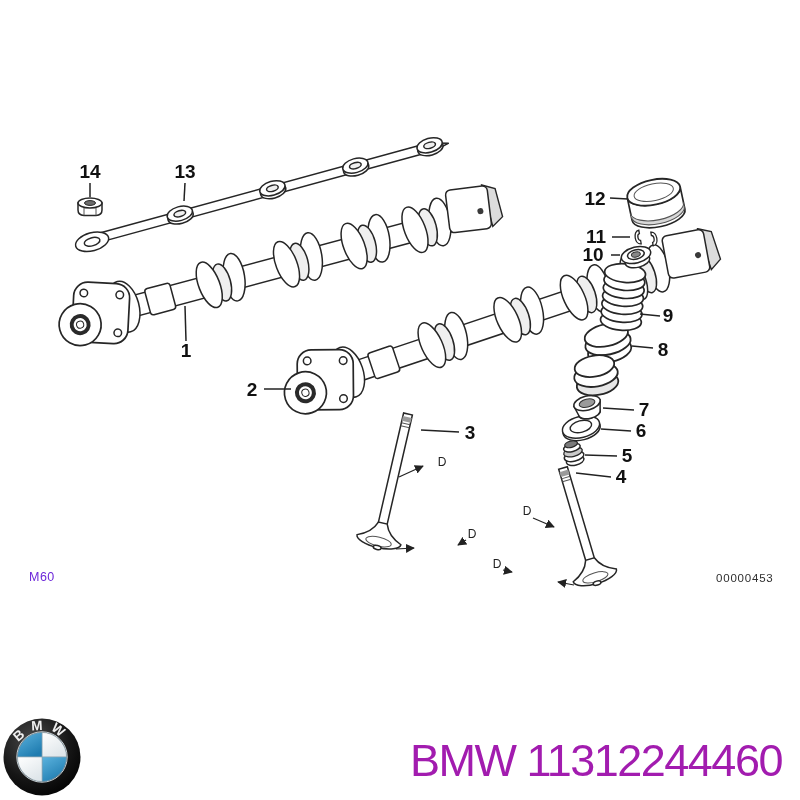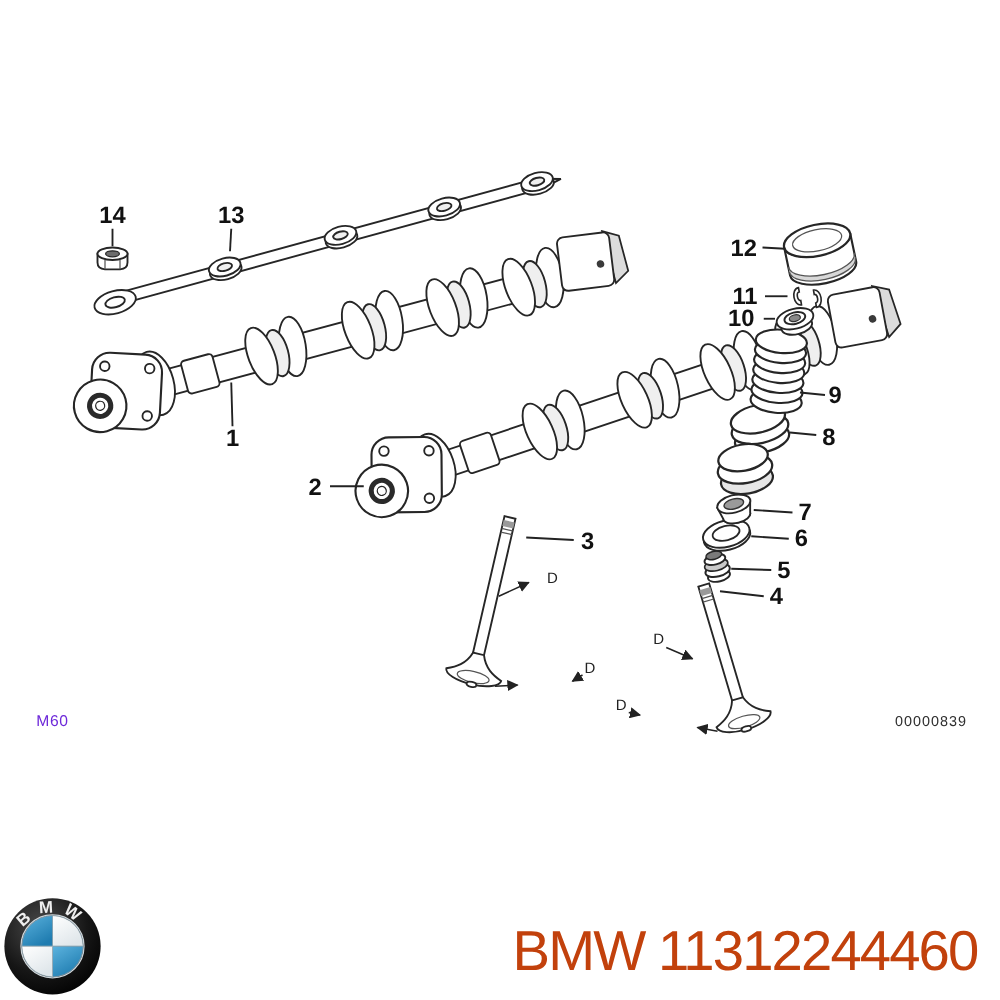--- a/index.html
+++ b/index.html
@@ -4,21 +4,21 @@
 <style>
   html,body{margin:0;padding:0;background:#ffffff;}
   .page{position:relative;width:800px;height:800px;background:#ffffff;overflow:hidden;
         font-family:"Liberation Sans",sans-serif;}
   .diagram-svg{position:absolute;left:0;top:0;}
   .code{position:absolute;color:#6d28d9;}
   .code-left{left:29px;top:570px;font-size:12.5px;letter-spacing:.5px;}
   .code-right{left:716px;top:572px;font-size:11.5px;letter-spacing:.8px;color:#2e2e2e;}
   .footer-logo{position:absolute;left:2px;top:715px;}
   .part-title{position:absolute;left:410px;top:738px;font-size:45px;line-height:1;
-              color:#c2410c;letter-spacing:-1.5px;white-space:nowrap;}
+              color:#a21caf;letter-spacing:-1.5px;white-space:nowrap;}
   .part-title .brand{margin-right:11px;}
   
   .pw{fill:#ffffff;stroke:#262626;stroke-width:1.5;}
   .pw2{fill:#efefef;stroke:#262626;stroke-width:1.5;}
   .thin{fill:none;stroke:#555;stroke-width:1;}
   .shade{fill:#dcdcdc;stroke:#262626;stroke-width:1.4;}
   .ln{stroke:#222;stroke-width:1.5;fill:none;}
   .dimln{stroke:#222;stroke-width:1.2;fill:none;}
   .callout{font-family:"Liberation Sans",sans-serif;font-weight:bold;font-size:19px;fill:#111;}
   .dim{font-family:"Liberation Sans",sans-serif;font-size:12px;fill:#222;}
@@ -239,21 +239,21 @@
 
     <g text-anchor="middle">
       <text class="dim" x="442" y="466">D</text>
       <text class="dim" x="472" y="538">D</text>
       <text class="dim" x="527" y="515">D</text>
       <text class="dim" x="497" y="568">D</text>
     </g>
   </svg>
 
   <div class="code code-left">M60</div>
-  <div class="code code-right">00000839</div>
+  <div class="code code-right">00000453</div>
 
   <div class="footer">
     <svg class="footer-logo" width="80" height="84" viewBox="0 0 80 84">
       <defs>
         <radialGradient id="ringGrad" cx="38%" cy="30%" r="80%">
           <stop offset="0%" stop-color="#4a4a4a"></stop>
           <stop offset="60%" stop-color="#161616"></stop>
           <stop offset="100%" stop-color="#000000"></stop>
         </radialGradient>
         <linearGradient id="blueGrad" x1="0" y1="0" x2="0.6" y2="1">

